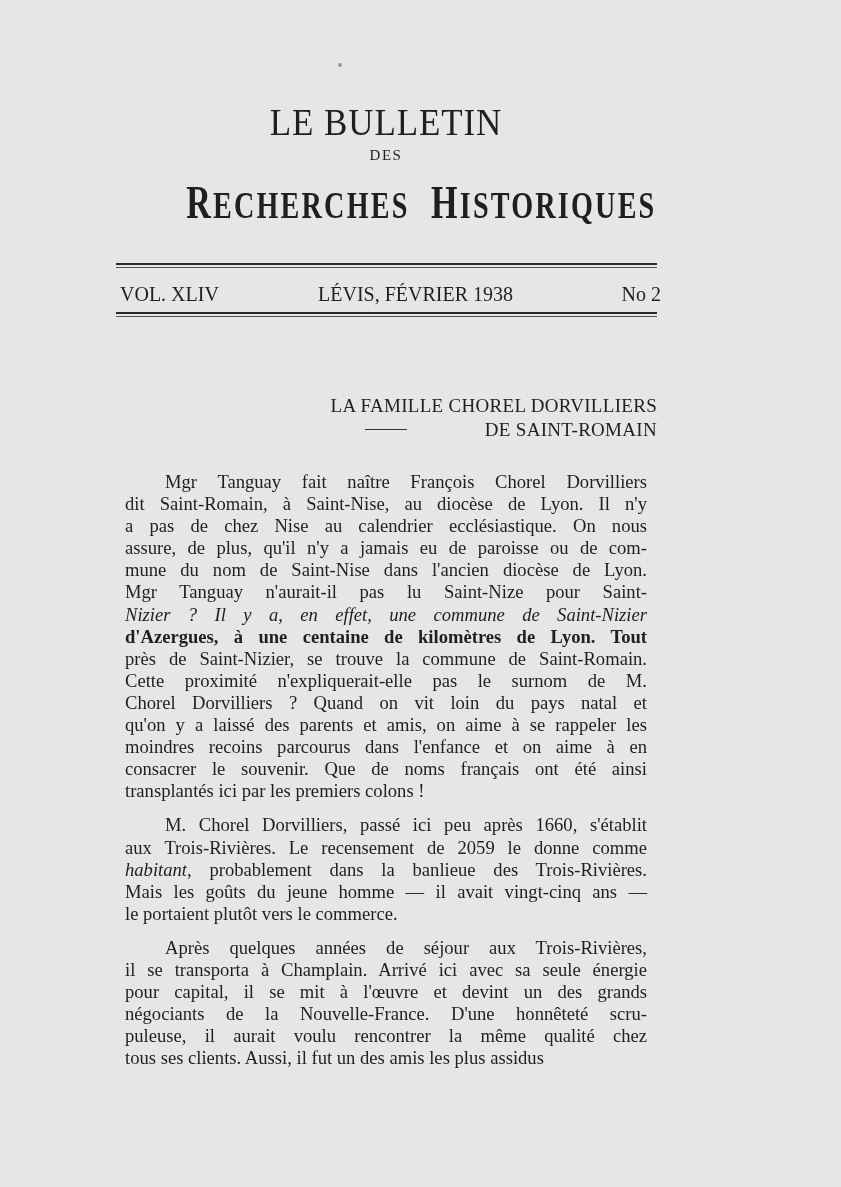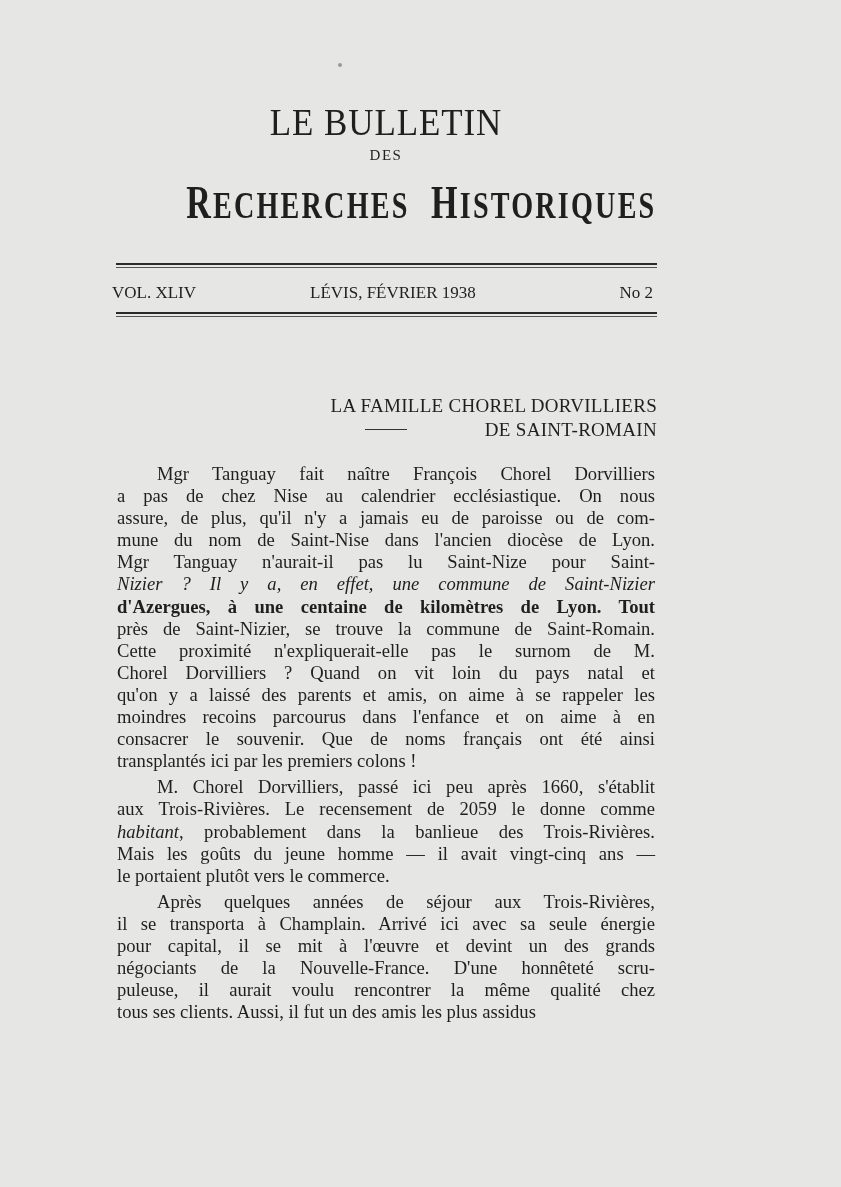--- a/index.html
+++ b/index.html
@@ -15,29 +15,29 @@
   .masthead { position:absolute; left:116px; width:540px; text-align:center; }
   .m1 { top:100px; font-size:38px; letter-spacing:1px; transform:scaleX(0.92); transform-origin:center; }
   .m2 { top:147px; font-size:15px; letter-spacing:1.5px; }
   .m3 { top:176px; font-size:46px; font-weight:bold; letter-spacing:3px; transform:scaleX(0.74); transform-origin:center; }
   .m3 .sc { font-size:38px; }
   .rule { position:absolute; left:116px; width:541px; }
   .rule .a { height:2px; background:#2a2a2a; }
   .rule .b { height:1px; background:#555; margin-top:2px; }
   .rule1 { top:263px; }
   .rule2 { top:312px; }
-  .issue { position:absolute; top:283px; left:112px; width:541px; height:24px; font-size:17px; }
+  .issue { position:absolute; top:283px; left:120px; width:541px; height:24px; font-size:20px; }
   .issue span { position:absolute; top:0; }
   .vol { left:0; }
   .place { left:198px; }
   .num { right:0; }
   .title { position:absolute; top:350px; left:116px; width:541px; text-align:right; font-size:19px; line-height:24px; letter-spacing:.3px;margin-top:44px; }
   .dash { position:absolute; top:429px; left:365px; width:42px; height:1px; background:#333; }
   .body { position:absolute; top:459px; left:113px; width:546px; font-size:18.6px; line-height:22.1px; text-align:justify; }
-  .body p { margin:4px; text-indent:40px; }
+  .body p { margin:12px; text-indent:40px; }
   .body .line { display:block; text-align:justify; text-align-last:justify; white-space:nowrap; }
   .body .line.last { text-align-last:left; }
   em { font-style:italic; }
 </style>
 </head>
 <body>
 
 <div class="page">
   <div class="speck"></div>
 
@@ -64,20 +64,21 @@
   <div class="title">
     <div>LA FAMILLE CHOREL DORVILLIERS</div>
     <div>DE SAINT-ROMAIN</div>
   </div>
   <div class="dash"></div>
 
   <div class="body">
     <div id="paras">
         <p>
           <span class="line" style="text-indent: 40px;">Mgr Tanguay fait naître François Chorel Dorvilliers</span>
+          <span class="line" style="text-indent: 0px;">dit Saint-Romain, à Saint-Nise, au diocèse de Lyon.  Il n'y</span>
           <span class="line" style="text-indent: 0px;">a pas de chez Nise au calendrier ecclésiastique.  On nous</span>
           <span class="line" style="text-indent: 0px;">assure, de plus, qu'il n'y a jamais eu de paroisse ou de com-</span>
           <span class="line" style="text-indent: 0px;">mune du nom de Saint-Nise dans l'ancien diocèse de Lyon.</span>
           <span class="line" style="text-indent: 0px;">Mgr Tanguay n'aurait-il pas lu Saint-Nize pour Saint-</span>
           <span class="line" style="text-indent: 0px; font-style: italic;">Nizier ?  Il y a, en effet, une commune de Saint-Nizier</span>
           <span class="line" style="text-indent: 0px; font-weight: bold;">d'Azergues, à une centaine de kilomètres de Lyon.  Tout</span>
           <span class="line" style="text-indent: 0px;">près de Saint-Nizier, se trouve la commune de Saint-Romain.</span>
           <span class="line" style="text-indent: 0px;">Cette proximité n'expliquerait-elle pas le surnom de M.</span>
           <span class="line" style="text-indent: 0px;">Chorel Dorvilliers ?  Quand on vit loin du pays natal et</span>
           <span class="line" style="text-indent: 0px;">qu'on y a laissé des parents et amis, on aime à se rappeler les</span>

